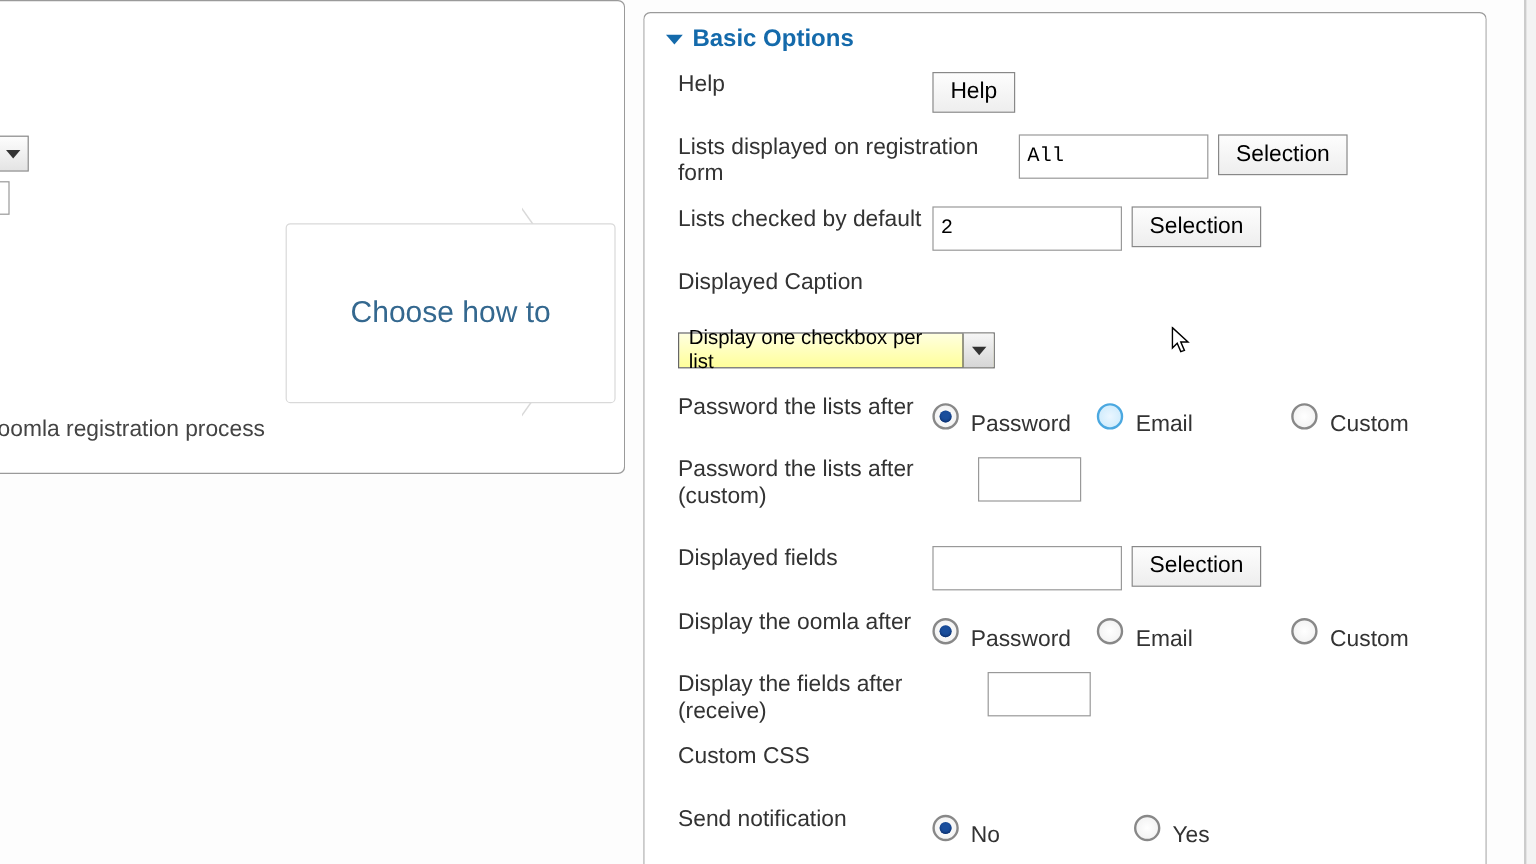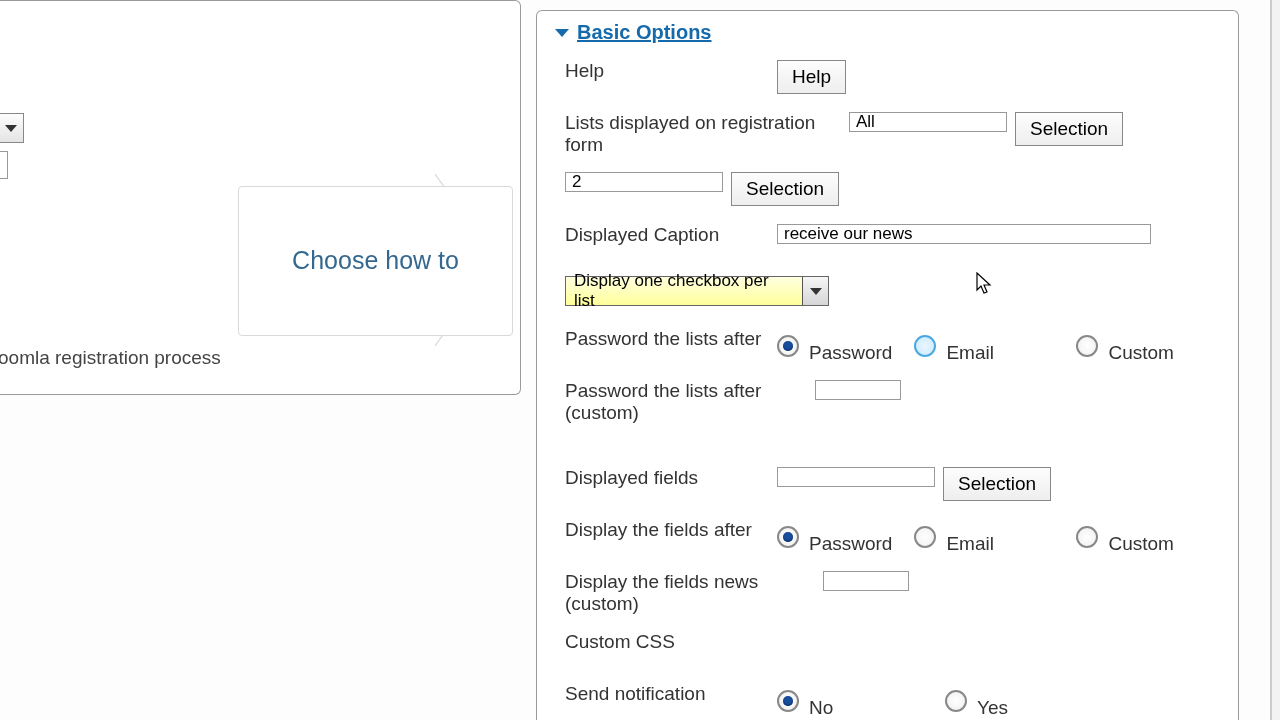--- a/index.html
+++ b/index.html
@@ -125,40 +125,39 @@
   .disclose {
     width: 0; height: 0;
     border-left: 7px solid transparent;
     border-right: 7px solid transparent;
     border-top: 8px solid #146AAB;
   }
   .panel-title {
     color: #146AAB;
     font-weight: bold;
     font-size: 20px;
-    text-decoration: underline;
   }
   .form-area { padding: 10px 28px 0 28px; }
   .row {
     display: flex;
     margin-bottom: 16px;
     min-height: 36px;
   }
   .label {
     flex: 0 0 212px;
     font-size: 19px;
     color: #333;
   }
   .label.wide { flex: 0 0 250px; }
   .txtinput {
     border: 1px solid #999;
-    height: 20px;
+    height: 37px;
     padding: 2px 6px;
     font-size: 17px;
-    font-family: Liberation Sans, sans-serif;
+    font-family: Liberation Mono, monospace;
     background: #fff;
   }
   .btn {
     border: 1px solid #888;
     background: linear-gradient(#fdfdfd,#eee);
     height: 34px;
     padding: 0 14px;
     font-size: 19px;
     font-family: Arial, sans-serif;
     cursor: pointer;
@@ -281,27 +280,27 @@
         <button class="btn" style="margin-left:0">Help</button>
       </div>
 
       <div class="row">
         <div class="label" style="flex:0 0 284px">Lists displayed on registration form</div>
         <input class="txtinput" style="width: 158px;" value="All">
         <button class="btn">Selection</button>
       </div>
 
       <div class="row">
+        <div class="label">Lists checked by default</div>
         <input class="txtinput" style="width: 158px;" value="2">
         <button class="btn">Selection</button>
       </div>
 
       <div class="row">
         <div class="label">Displayed Caption</div>
-        <input class="txtinput" style="width: 374px;" value="receive our news">
       </div>
 
       <div class="row">
         <div class="select-wrap">
           <div class="seltext">Display one checkbox per list</div>
           <div class="selbtn">
               <div class="tri"></div>
             </div>
         </div>
       </div>
@@ -322,46 +321,46 @@
             <span class="rlabel">Custom</span>
           </div>
         </div>
       </div>
 
       <div class="row">
         <div class="label wide">Password the lists after (custom)</div>
         <input class="txtinput" style="width: 86px;" value="">
       </div>
 
-      <div class="row" style="margin-top:43px">
+      <div class="row" style="margin-top:30px">
         <div class="label">Displayed fields</div>
         <input class="txtinput" style="width: 158px;" value="">
         <button class="btn">Selection</button>
       </div>
 
       <div class="row">
-        <div class="label">Display the fields after</div>
+        <div class="label">Display the oomla after</div>
         <div class="radio-group">
           <div class="radio-opt">
             <div class="radio selected"></div>
             <span class="rlabel">Password</span>
           </div>
           <div class="radio-opt">
             <div class="radio"></div>
             <span class="rlabel">Email</span>
           </div>
           <div class="radio-opt" style="margin-left:30px">
             <div class="radio"></div>
             <span class="rlabel">Custom</span>
           </div>
         </div>
       </div>
 
       <div class="row">
-        <div class="label wide" style="flex:0 0 258px">Display the fields news (custom)</div>
+        <div class="label wide" style="flex:0 0 258px">Display the fields after (receive)</div>
         <input class="txtinput" style="width: 86px;" value="">
       </div>
 
       <div class="row" style="margin-top:12px">
         <div class="label">Custom CSS</div>
       </div>
 
       <div class="row">
         <div class="label">Send notification</div>
         <div class="radio-group">

